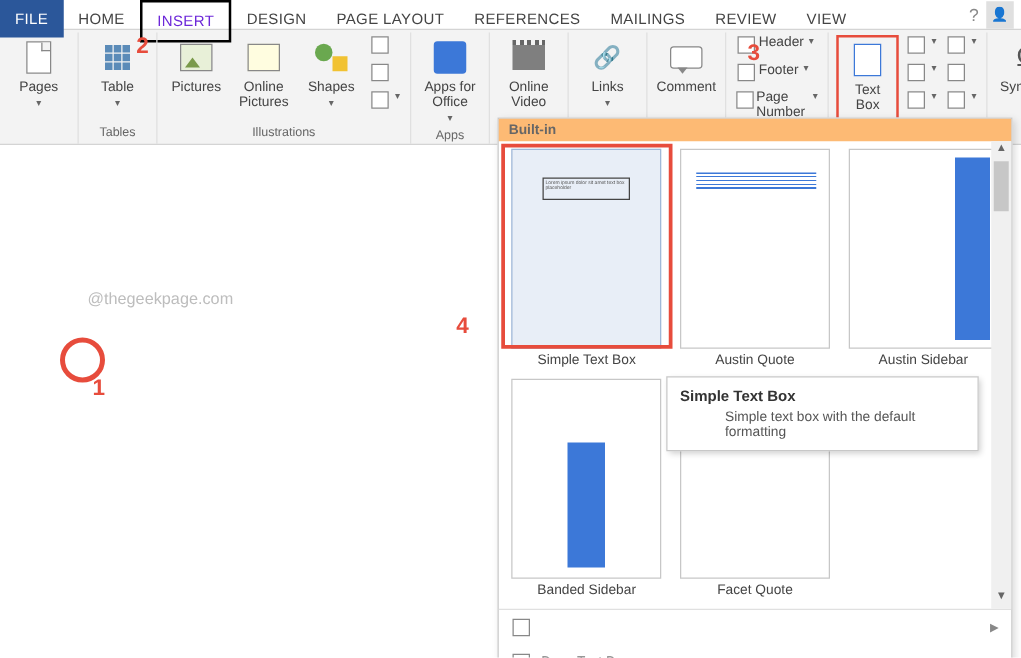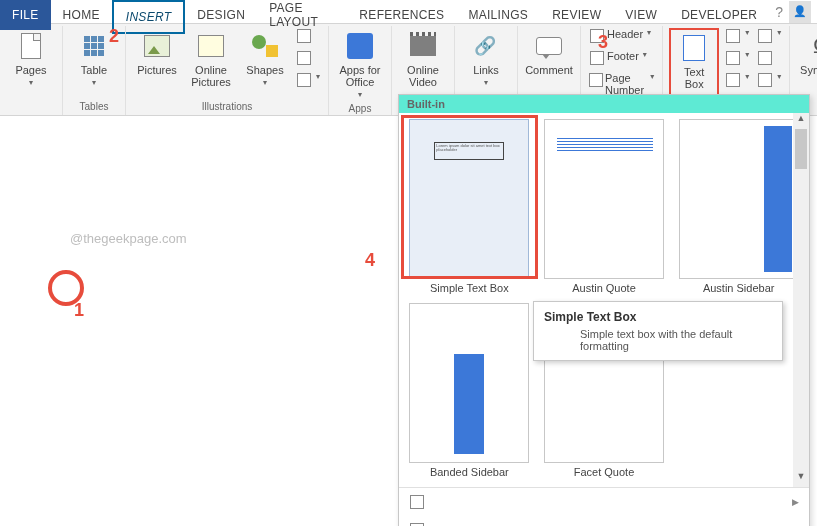--- a/index.html
+++ b/index.html
@@ -1,20 +1,20 @@
 <!DOCTYPE html>
 <html><head>
 <meta charset="utf-8">
 <style>
 * { box-sizing: border-box; margin: 0; padding: 0; }
 body { font-family: "Segoe UI", Tahoma, sans-serif; font-size: 11px; background: #fff; width: 817px; height: 526px; position: relative; overflow: hidden; }
 .tabs { display: flex; align-items: stretch; height: 24px; border-bottom: 1px solid #d4d4d4; background: #fff; }
 .tab { display: flex; align-items: center; padding: 15px 12px; font-size: 12px; color: #444; cursor: pointer; text-transform: uppercase; letter-spacing: 0.3px; }
 .tab.file { background: #2b579a; color: #fff; }
-.tab.active { border: 2px solid #0369a1; color: #0c4a6e; font-style: italic; }
+.tab.active { border: 2px solid #000000; color: #6d28d9; }
 .tabs .spacer { flex: 1; }
 .titlebar-icons { display: flex; align-items: center; gap: 6px; padding: 0 6px; }
 .titlebar-icons .help { color: #888; font-size: 14px; }
 .titlebar-icons .avatar { width: 22px; height: 22px; background: #e0e0e0; display: flex; align-items: center; justify-content: center; color: #999; }
 
 .ribbon { display: flex; height: 92px; background: #f3f3f3; border-bottom: 1px solid #d4d4d4; padding: 2px 0 0; }
 .group { display: flex; flex-direction: column; border-right: 1px solid #e0e0e0; padding: 2px 6px 1px; }
 .group-body { display: flex; flex: 1; gap: 4px; align-items: flex-start; }
 .group-label { text-align: center; color: #666; font-size: 10px; padding: 2px 0; }
 .bigbtn { display: flex; flex-direction: column; align-items: center; width: 50px; padding: 2px; cursor: pointer; gap: 2px; }
@@ -51,21 +51,21 @@
 .highlight-red { border: 2.5px solid #e74c3c; }
 .callout-num { position: absolute; font-weight: bold; color: #e74c3c; font-size: 18px; }
 .callout-circle { position: absolute; width: 36px; height: 36px; border: 4px solid #e74c3c; border-radius: 50%; }
 
 
 .docarea { position: relative; background: #fff; height: 410px; }
 .watermark { position: absolute; left: 70px; top: 115px; color: #bdbdbd; font-size: 13px; }
 
 
 .gallery { position: absolute; left: 398px; top: 94px; width: 412px; background: #fff; border: 1px solid #c7c7c7; box-shadow: 2px 2px 6px rgba(0,0,0,0.15); }
-.gallery-header { background: #5eead4; padding: 3px 8px; color: #666; font-weight: 600; font-size: 11px; }
+.gallery-header { background: #fdba74; padding: 3px 8px; color: #666; font-weight: 600; font-size: 11px; }
 .gallery-grid { display: grid; grid-template-columns: repeat(3, 1fr); gap: 6px; padding: 6px; position: relative; }
 .gitem { display: flex; flex-direction: column; align-items: center; cursor: pointer; }
 .gitem .thumb { width: 120px; height: 160px; background: #fff; border: 1px solid #c7c7c7; position: relative; }
 .gitem.selected .thumb { background: #e8eef7; border-color: #a0b8d8; }
 .gitem .cap { font-size: 11px; color: #444; padding: 3px 0; }
 .gitem.hl { position: relative; }
 .gitem.hl:before { content:''; position:absolute; left:-4px; top:-4px; right:-4px; bottom:18px; border:3px solid #e74c3c; z-index:2; pointer-events:none; }
 .thumb .tb { position:absolute; }
 .tb-simple { left:24px; top:22px; width:70px; height:18px; border:1px solid #444; font-size:4px; color:#555; padding:1px; line-height:4px; overflow:hidden; }
 .tb-austin-q { left:12px; top:18px; width:96px; height:14px; background:repeating-linear-gradient(#3c78d8 0 1px,transparent 1px 3px); }
@@ -94,21 +94,20 @@
 <div class="tabs">
   <div class="tab file">FILE</div>
   <div class="tab">HOME</div>
   <div class="tab active">INSERT</div>
   <div class="tab">DESIGN</div>
   <div class="tab">PAGE LAYOUT</div>
   <div class="tab">REFERENCES</div>
   <div class="tab">MAILINGS</div>
   <div class="tab">REVIEW</div>
   <div class="tab">VIEW</div>
-  <div class="tab">DEVELOPER</div>
   <div class="spacer"></div>
   <div class="titlebar-icons">
     <span class="help">?</span>
     <span class="avatar">👤</span>
   </div>
 </div>
 
 <div class="ribbon">
   <div class="group">
     <div class="group-body">

